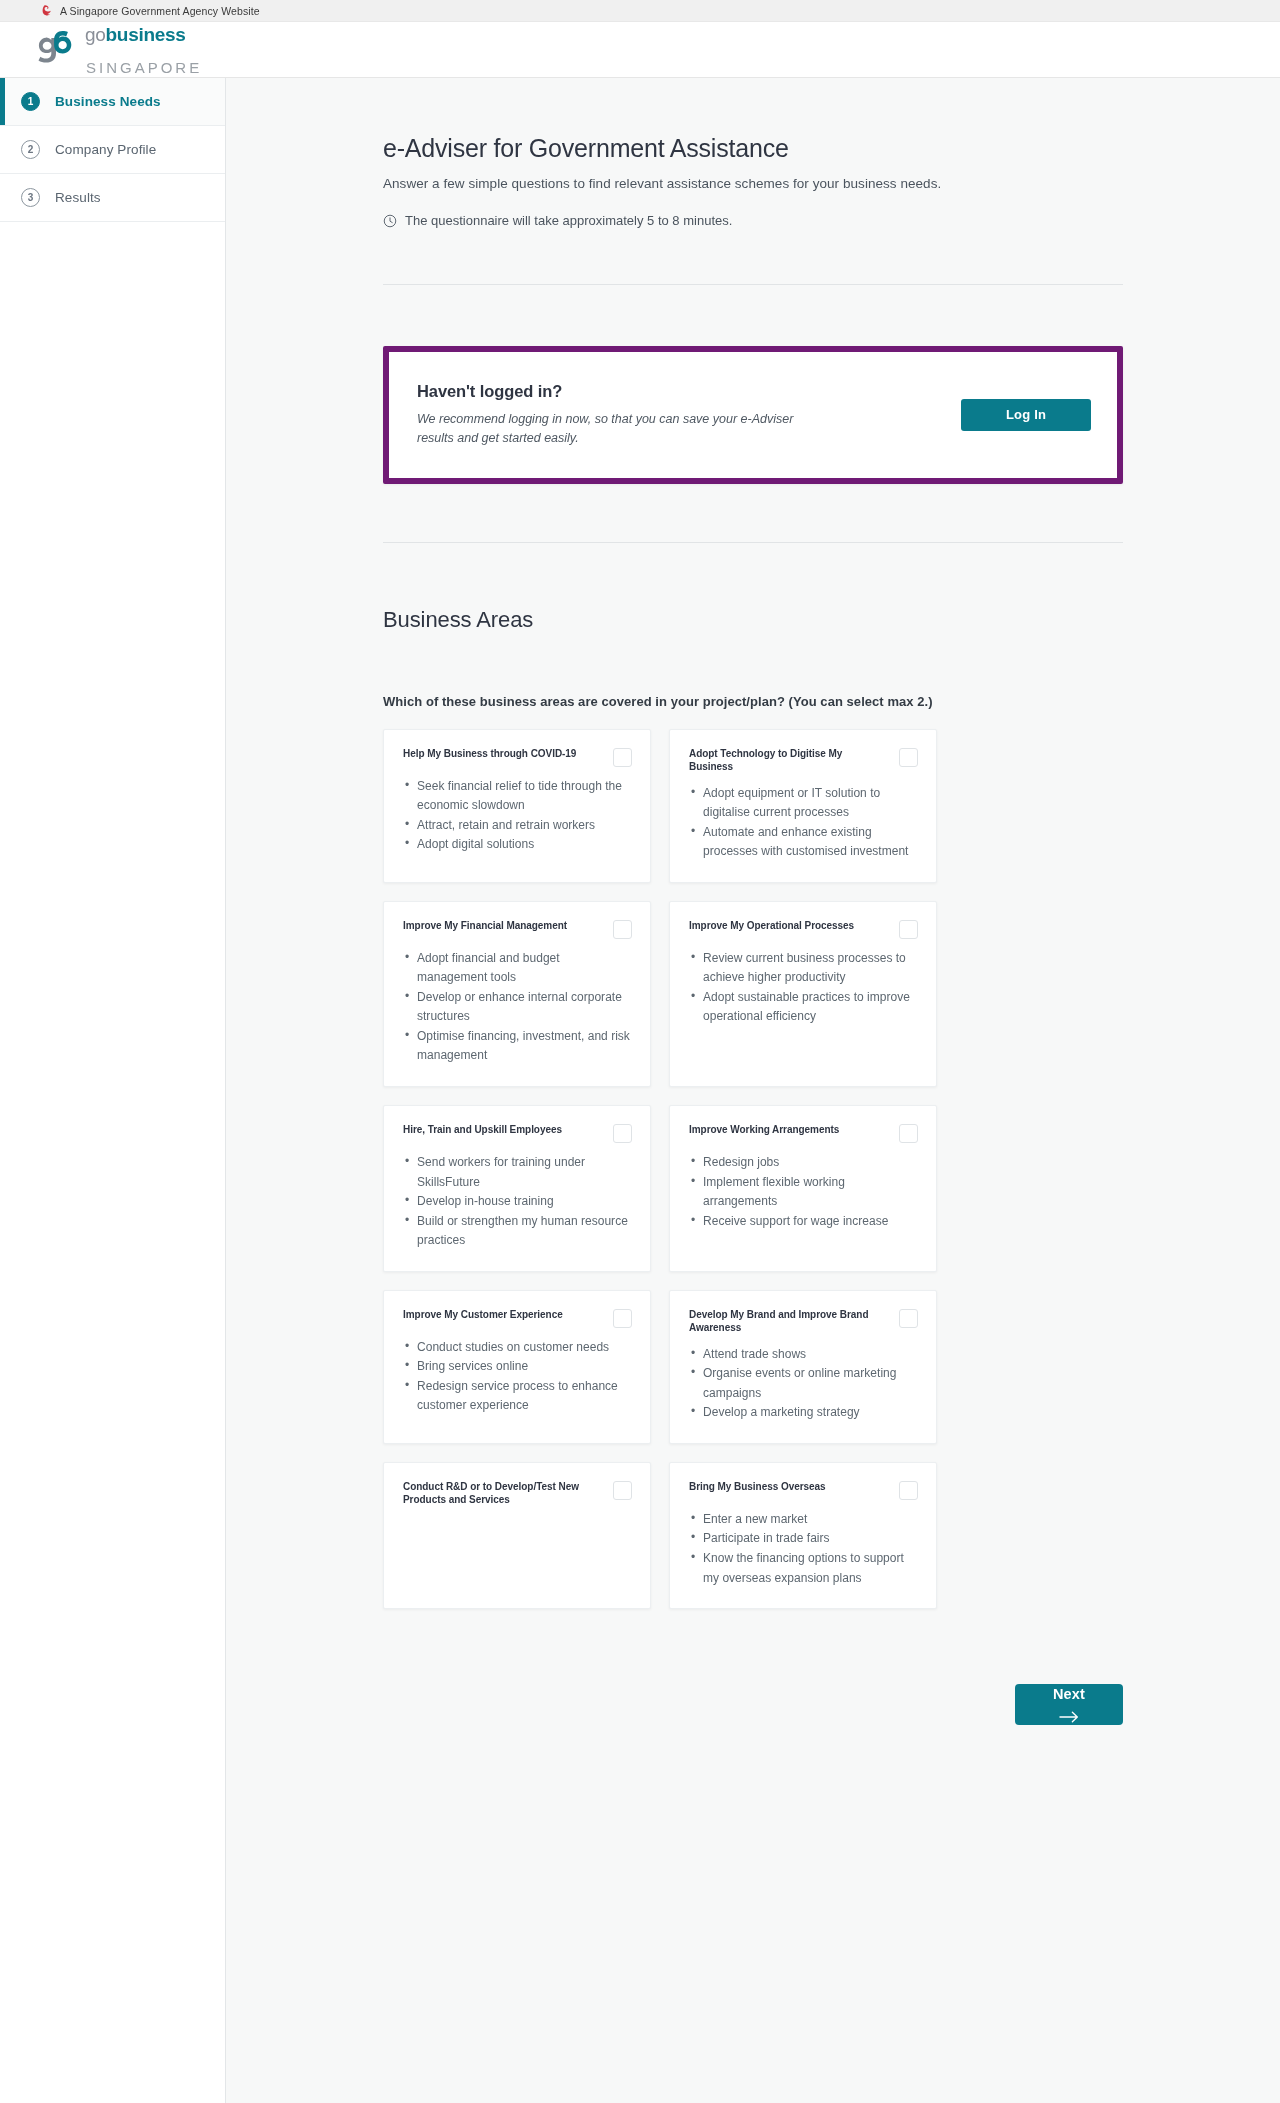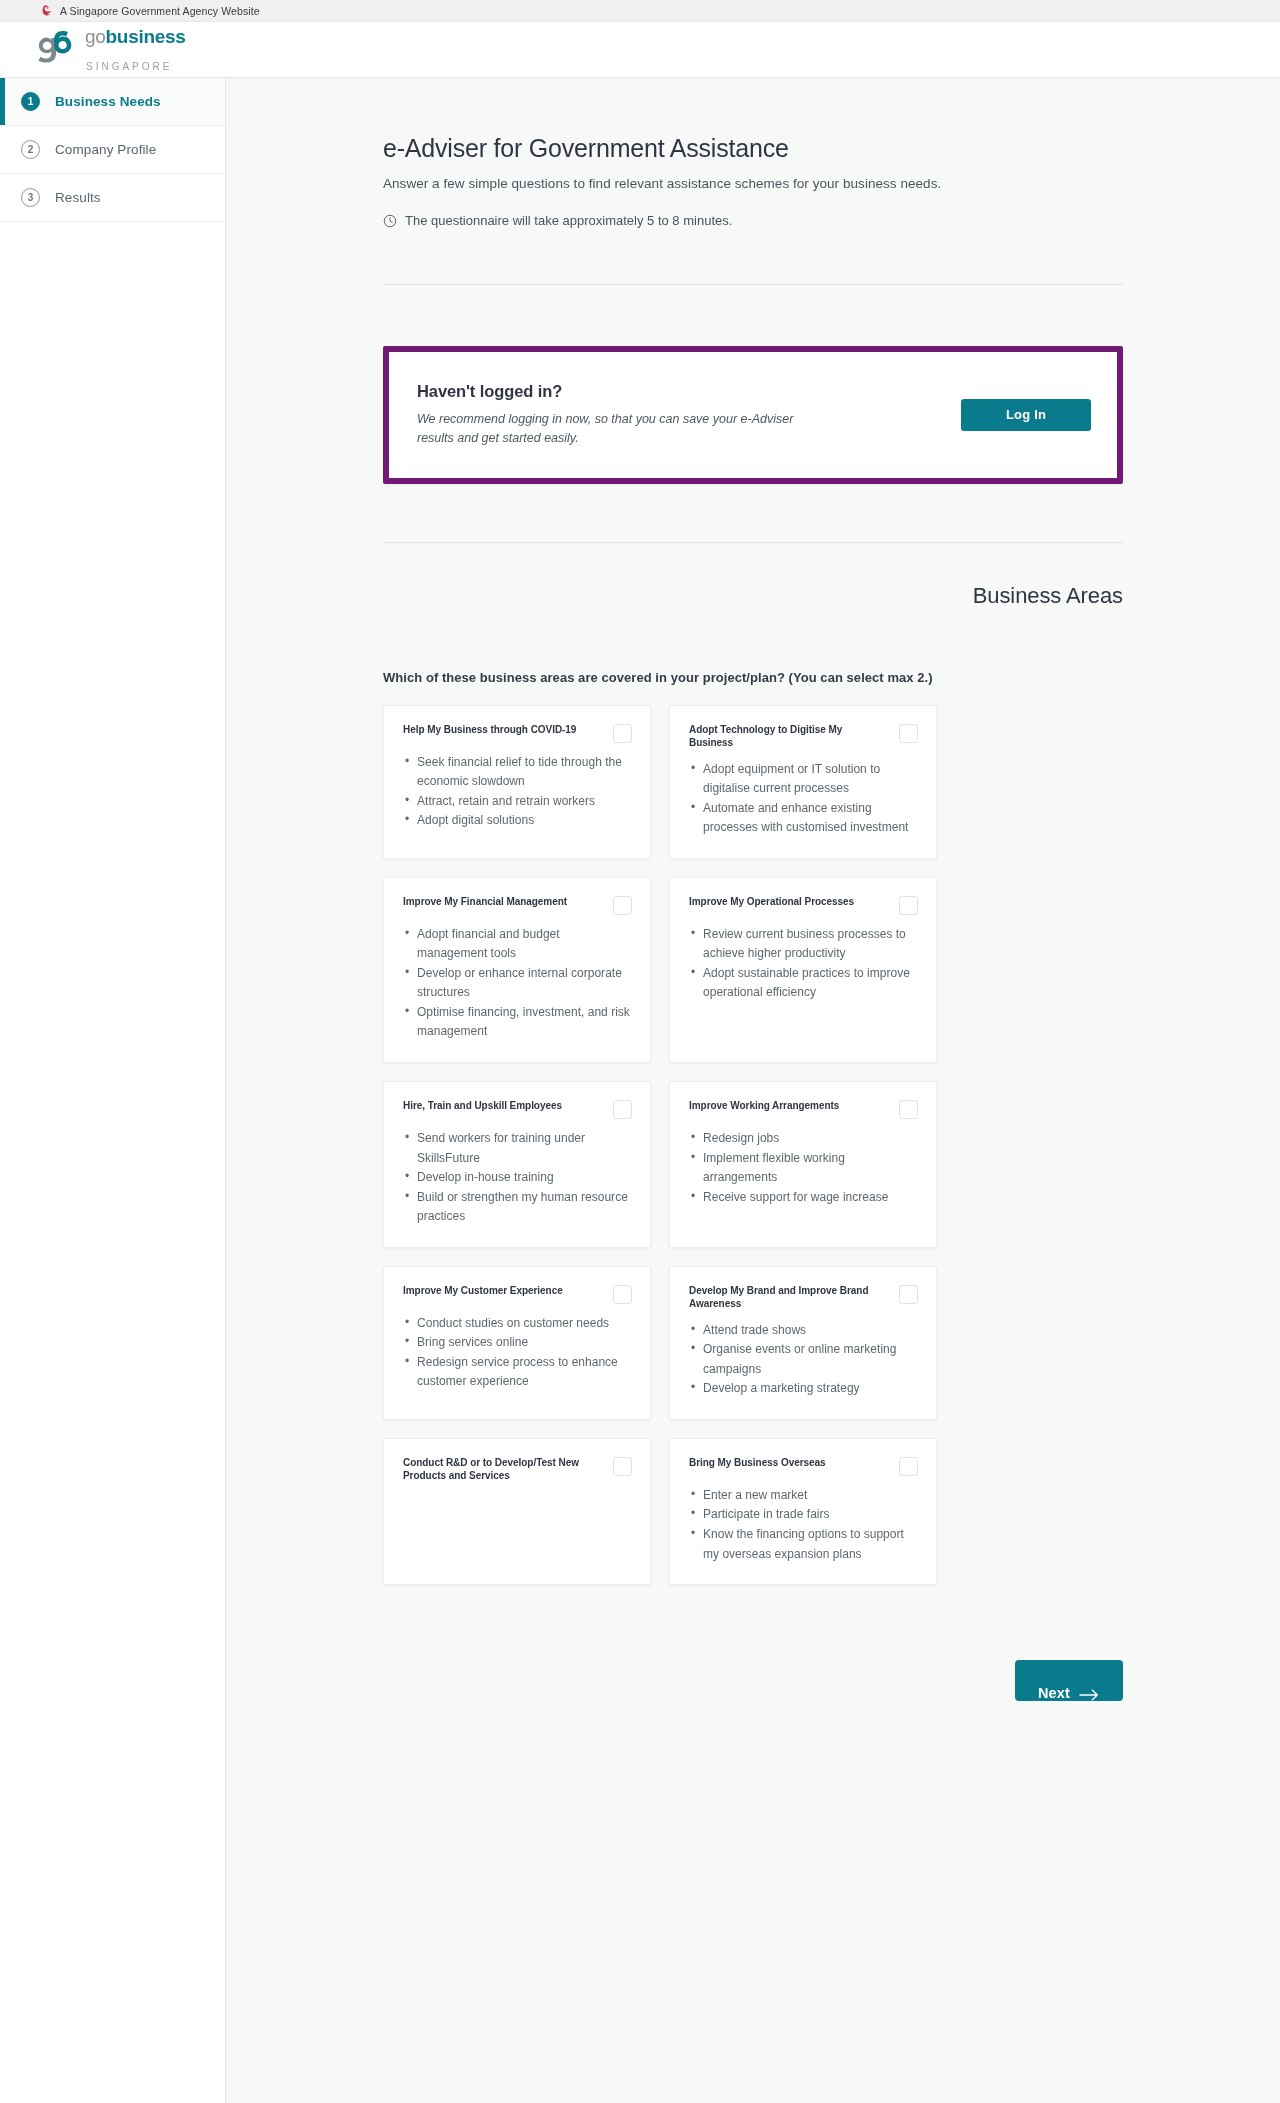--- a/index.html
+++ b/index.html
@@ -32,21 +32,21 @@
     align-items: center;
     padding-left: 30px;
   }
   .logo { display: flex; align-items: center; gap: 9px; }
   .logo .gb { display: block; }
   .logo-word { line-height: 1; }
   .logo-word .r1 { font-size: 19px; letter-spacing: -.3px; }
   .logo-word .r1 .go { color: #8a8f98; font-weight: 400; }
   .logo-word .r1 .business { color: #0a7b8c; font-weight: 700; }
   .logo-word .r2 {
-    font-size: 10px; color: #9aa0a6; letter-spacing: 3.0px;
+    font-size: 15px; color: #9aa0a6; letter-spacing: 3.0px;
     margin-top: 16px; padding-left: 1px;
   }
 
   
   .shell { display: flex; align-items: flex-start; }
 
   
   .sidebar {
     width: 226px;
     flex: 0 0 226px;
@@ -144,21 +144,21 @@
     font-size: 13px; font-weight: 700;
     width: 130px; height: 32px;
     cursor: pointer;
     font-family: "Liberation Sans", sans-serif;
     letter-spacing: .2px;
   }
 
   
   h2.section-title {
     font-size: 22px; font-weight: 400;
-    color: #2f3542; margin-top: 40px; letter-spacing: -.1px; text-align: right;
+    color: #2f3542; margin-top: 64px; letter-spacing: -.1px;
   }
   .question {
     font-size: 13px; color: #343c45;
     margin-top: 61px; font-weight: 600; letter-spacing: .05px;
   }
 
   .grid {
     display: grid;
     grid-template-columns: 268px 268px;
     column-gap: 18px;
@@ -221,24 +221,25 @@
   
   .next-row {
     display: flex; justify-content: flex-end;
     margin-top: 75px;
   }
   .btn-next {
     background: #0a7b8c; color: #fff;
     border: none; border-radius: 4px;
     width: 108px; height: 41px;
     font-size: 14.5px; font-weight: 700;
-    display: flex; align-items: flex-end; justify-content: center;
+    display: flex; align-items: center; justify-content: center;
     gap: 9px; cursor: pointer;
     font-family: "Liberation Sans", sans-serif;
     letter-spacing: .2px;
+    flex-direction: column;
   }
   .btn-next svg { display: block; }
 </style>
 </head>
 <body>
 
 <div class="gov-banner">
   <span class="flag">
     <svg width="14" height="14" viewBox="0 0 14 14">
       <path d="M4.6 1.2c1.6-.3 3 .5 3.6 1.6.5.9.3 1.6-.2 1.9-.6.3-1.1 0-1.3-.4.5.1.8-.1.8-.5 0-.5-.6-.9-1.4-.8-1 .1-1.6.9-1.5 1.9.1 1.1 1 2 2.2 2.4 1.6.5 3 .2 3.9-.6-.3 1.6-1.6 2.9-3.3 3.3.9.5 2 .5 2.9.1-1 1.2-2.8 1.7-4.4 1.2-2-.6-3.3-2.4-3.3-4.4C2.6 3.9 3.4 2.3 4.6 1.2z" fill="#d0353f"></path>

